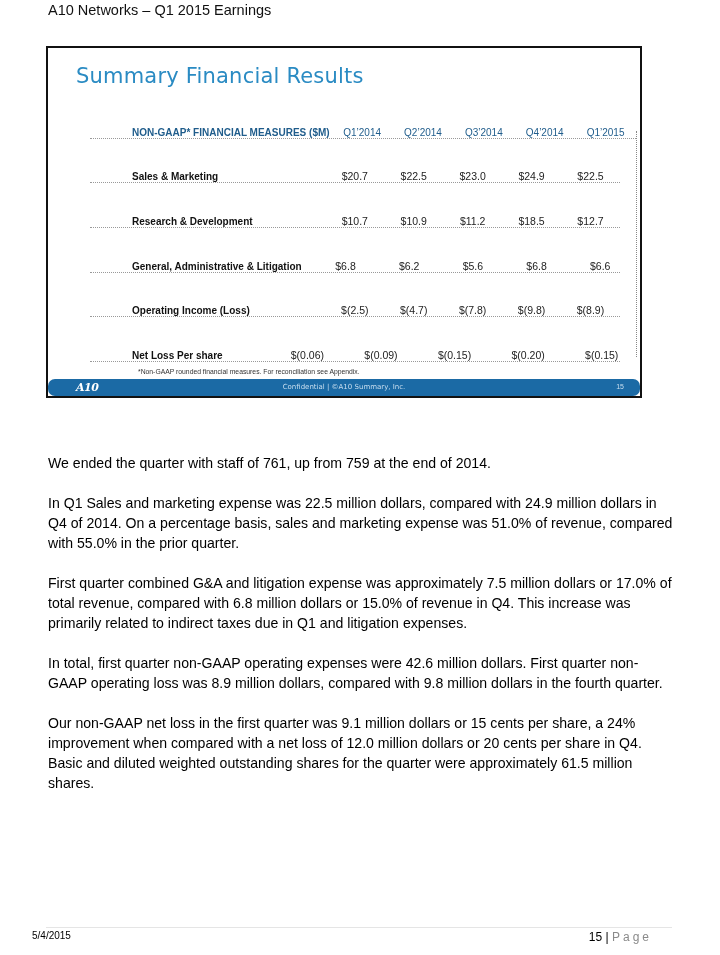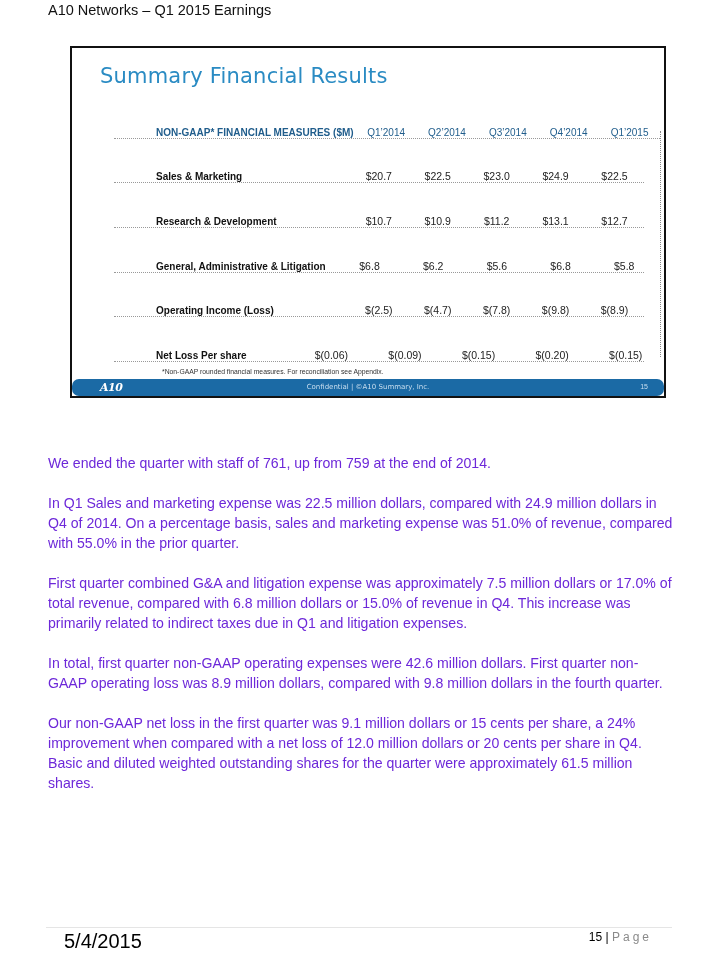--- a/index.html
+++ b/index.html
@@ -1,21 +1,21 @@
 <!DOCTYPE html>
 <html><head>
 <meta charset="utf-8">
 <style>
   html, body { margin: 0; padding: 0; background: #ffffff; }
   body { width: 720px; height: 955px; position: relative; overflow: hidden;
          font-family: "Liberation Sans", sans-serif; color: #000; }
   .doc-header { position: absolute; left: 48px; top: 2px; font-size: 14.5px; color: #111; }
 
   .slide { position: absolute; left: 46px; top: 46px; width: 596px; height: 352px;
-           border: 2px solid #111; box-sizing: border-box; background: #fff; margin-left: 24px; }
+           border: 2px solid #111; box-sizing: border-box; background: #fff; }
   .slide-title { position: absolute; left: 28px; top: 16px; font-size: 21px; color: #2a8bc3;
                  letter-spacing: 0.2px; font-family: "DejaVu Sans", sans-serif; font-weight: normal; }
 
   .tbl { position: absolute; left: 42px; top: 72px; width: 546px; }
   .tbl-rightline { position: absolute; left: 588px; top: 83px; height: 226px; border-left: 1px dotted #888; }
   .row { position: absolute; left: 0; width: 530px; display: flex; align-items: flex-end; height: 18px;
          border-bottom: 1px dotted #999; }
   .row.hdr { border-bottom: 1px dotted #999; width: 546px; }
   .cell-label { width: 210px; font-size: 10px; font-weight: bold; color: #111; white-space: nowrap; padding-left: 42px; }
   .hdr .cell-label { color: #1f5c8b; font-size: 10px; }
@@ -23,25 +23,25 @@
   .hdr .cell { color: #1f5c8b; font-weight: normal; font-size: 10px; }
 
   .footnote { position: absolute; left: 90px; top: 320px; font-size: 6.8px; color: #333; }
   .slide-footer { position: absolute; left: 0; bottom: 0; width: 100%; height: 17px; background: #1b6aa5;
                   color: #c9dff0; font-size: 7px; border-radius: 7px; }
   .logo { position: absolute; left: 28px; top: 2px; font-weight: bold; font-style: italic; color: #fff;
           font-size: 11px; letter-spacing: -0.5px; font-family: "DejaVu Serif", serif; }
   .conf { position: absolute; left: 0; right: 0; top: 4px; text-align: center; font-family: "DejaVu Sans", sans-serif; }
   .slide-num { position: absolute; right: 16px; top: 4px; }
 
-  .body-text { position: absolute; left: 48px; top: 453px; width: 625px; font-size: 14.1px; line-height: 20px; color: #6d28d9; }
+  .body-text { position: absolute; left: 48px; top: 453px; width: 625px; font-size: 14.1px; line-height: 20px; color: #000000; }
   .body-text p { margin: 0 0 20px 0; }
 
   .footer-rule { position: absolute; left: 46px; top: 927px; width: 626px; border-top: 1px solid #e5e5e5; }
-  .footer-date { position: absolute; left: 64px; top: 930px; font-size: 20px; }
+  .footer-date { position: absolute; left: 32px; top: 930px; font-size: 10px; }
   .footer-page { position: absolute; right: 68px; top: 930px; font-size: 12px; }
   .footer-page .pg-word { color: #8a8a8a; letter-spacing: 3px; }
 </style>
 </head>
 <body>
 
 <div class="doc-header">A10 Networks – Q1 2015 Earnings</div>
 
 <div class="slide">
   <div class="slide-title">Summary Financial Results</div>
@@ -63,31 +63,31 @@
       <div class="cell">$23.0</div>
       <div class="cell">$24.9</div>
       <div class="cell">$22.5</div>
     </div>
 
     <div class="row" style="top:89px;">
       <div class="cell-label">Research &amp; Development</div>
       <div class="cell">$10.7</div>
       <div class="cell">$10.9</div>
       <div class="cell">$11.2</div>
-      <div class="cell">$13.1</div>
+      <div class="cell">$18.5</div>
       <div class="cell">$12.7</div>
     </div>
 
     <div class="row" style="top:134px;gap:24px;">
       <div class="cell-label">General, Administrative &amp; Litigation</div>
       <div class="cell">$6.8</div>
       <div class="cell">$6.2</div>
       <div class="cell">$5.6</div>
       <div class="cell">$6.8</div>
-      <div class="cell">$5.8</div>
+      <div class="cell">$6.6</div>
     </div>
 
     <div class="row" style="top:178px;">
       <div class="cell-label">Operating Income (Loss)</div>
       <div class="cell">$(2.5)</div>
       <div class="cell">$(4.7)</div>
       <div class="cell">$(7.8)</div>
       <div class="cell">$(9.8)</div>
       <div class="cell">$(8.9)</div>
     </div>

